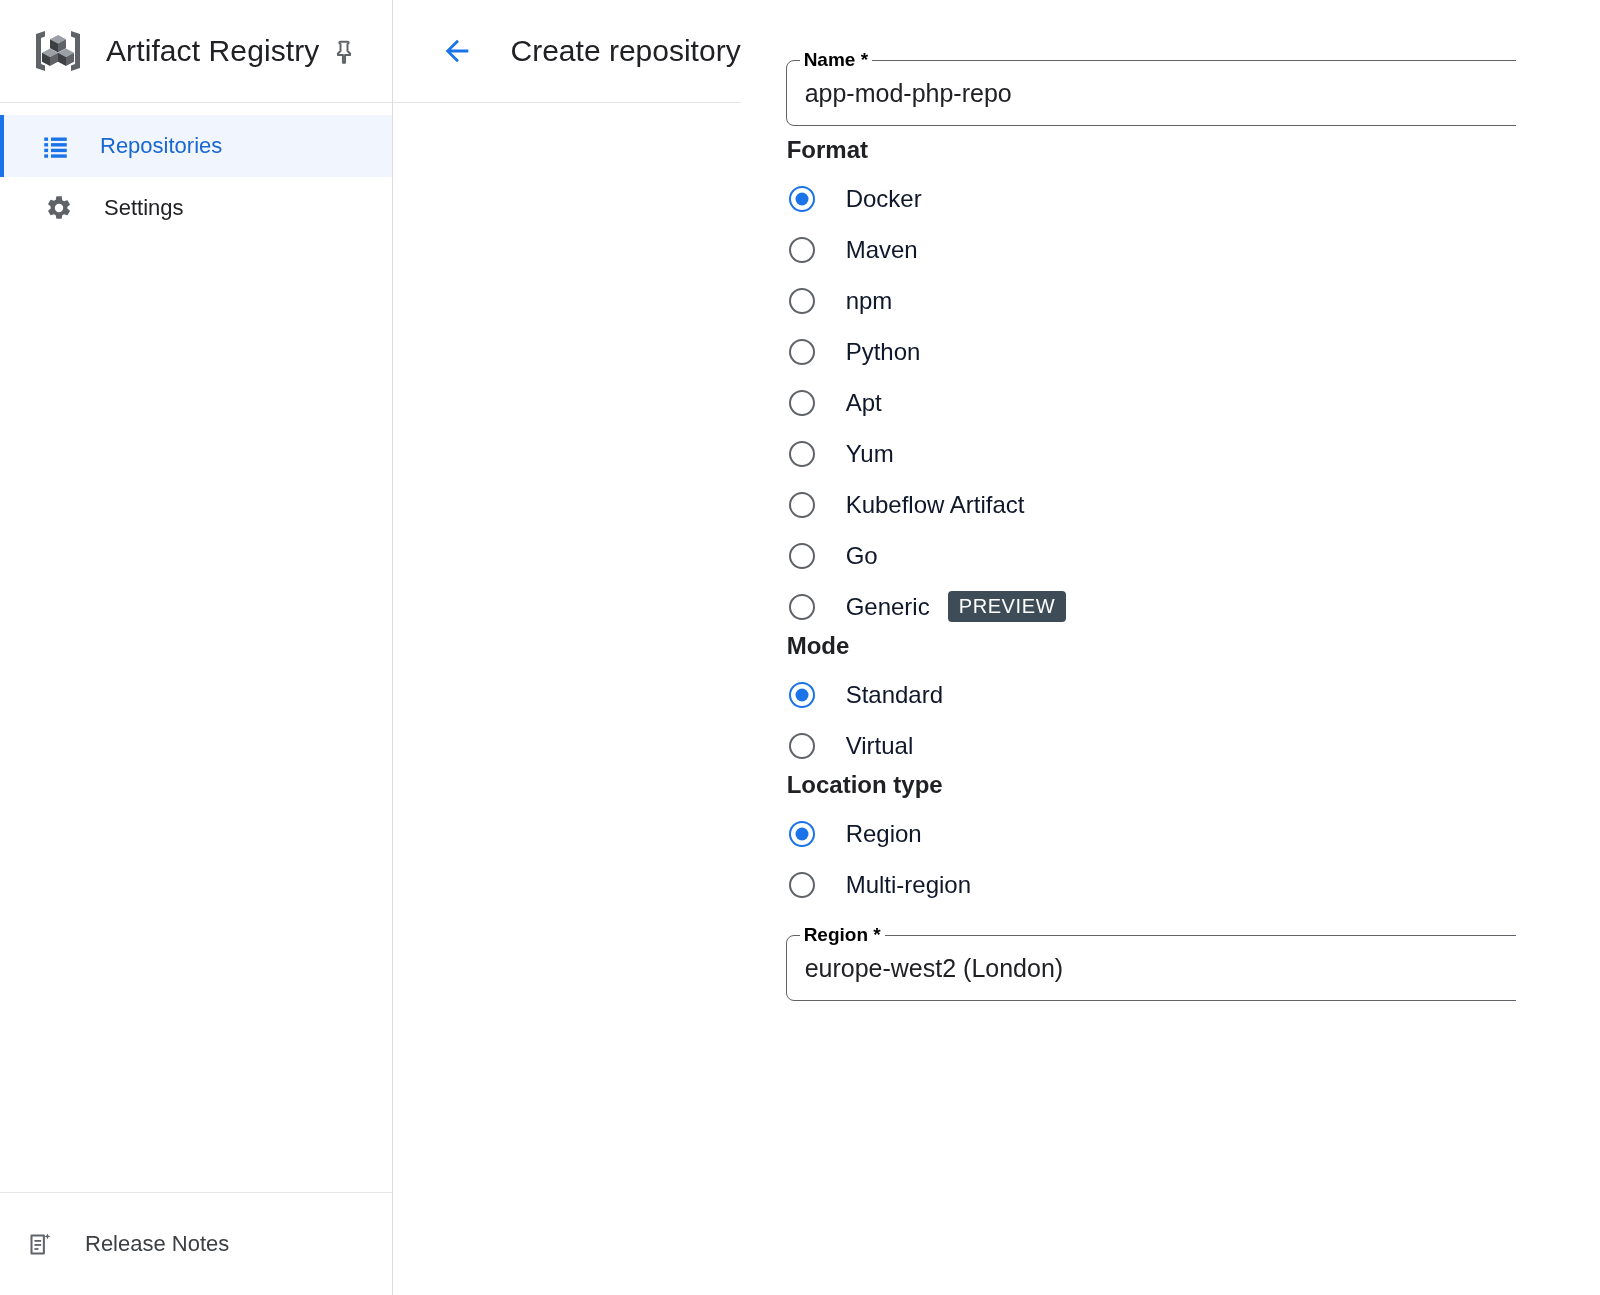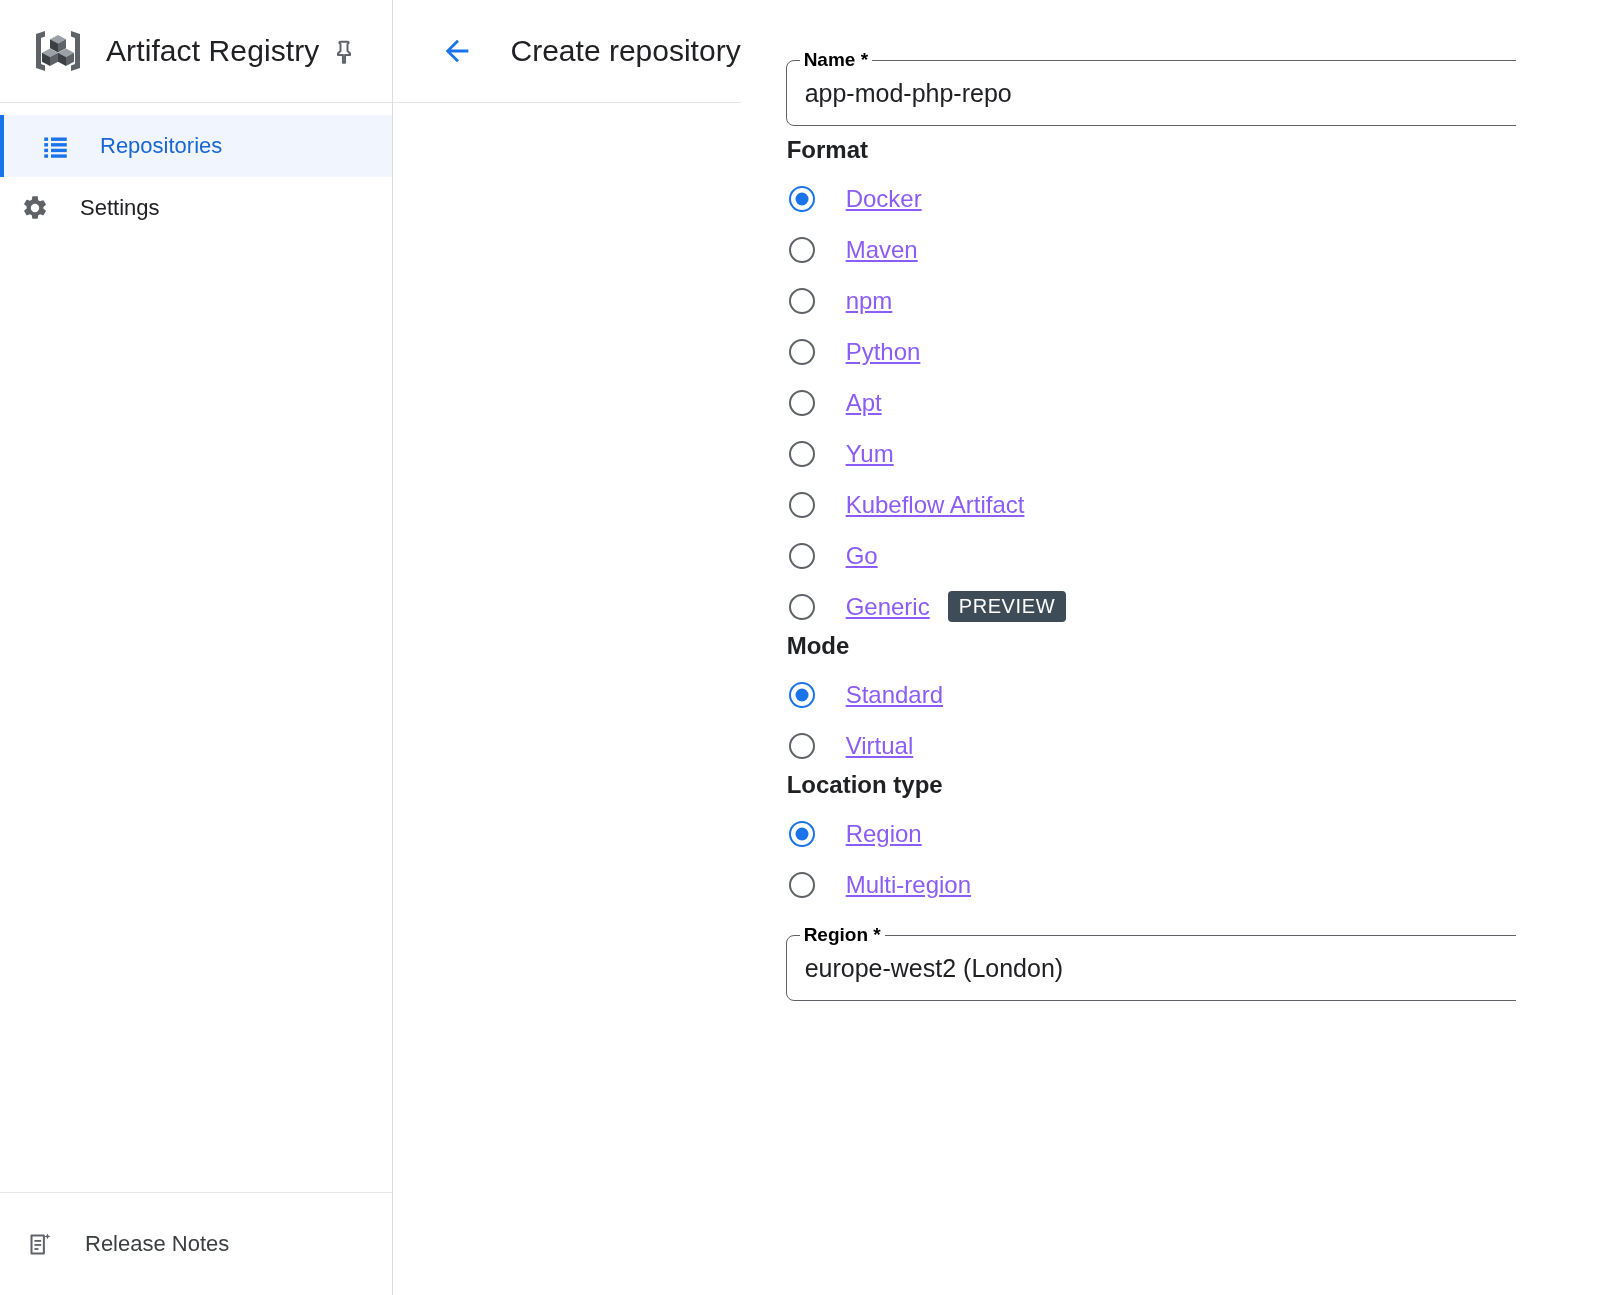--- a/index.html
+++ b/index.html
@@ -47,21 +47,21 @@
     display: flex; align-items: center; justify-content: center;
     flex: 0 0 44px;
     border-radius: 50%;
   }
 
   .nav { padding-top: 12px; flex: 1 1 auto; }
   .nav-item {
     height: 62px;
     display: flex;
     align-items: center;
-    padding-left: 16px;
+    padding-left: 40px;
     border-left: 4px solid transparent;
     position: relative;
   }
   .nav-item .nav-icon {
     width: 30px; height: 30px;
     display: flex; align-items: center; justify-content: center;
     flex: 0 0 30px;
   }
   .nav-item .nav-label {
     font-size: 22px;
@@ -213,24 +213,23 @@
     content: "";
     position: absolute;
     left: 50%; top: 50%;
     transform: translate(-50%, -50%);
     width: 13px; height: 13px;
     border-radius: 50%;
     background: #1a73e8;
   }
   .radio-label {
     font-size: 24px;
-    color: #8b5cf6;
+    color: #0f172a;
     margin-left: 31px;
     white-space: nowrap;
-    text-decoration: underline;
   }
   .badge {
     margin-left: 18px;
     background: #3d4c56;
     color: #ffffff;
     font-size: 20px;
     letter-spacing: 0.6px;
     padding: 5px 11px 6px 11px;
     border-radius: 4px;
     line-height: 1;

